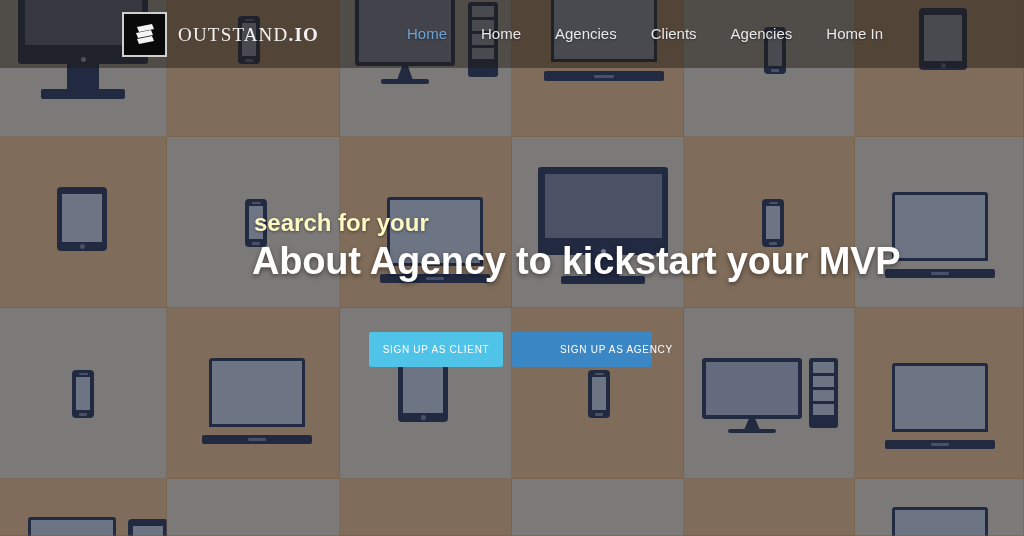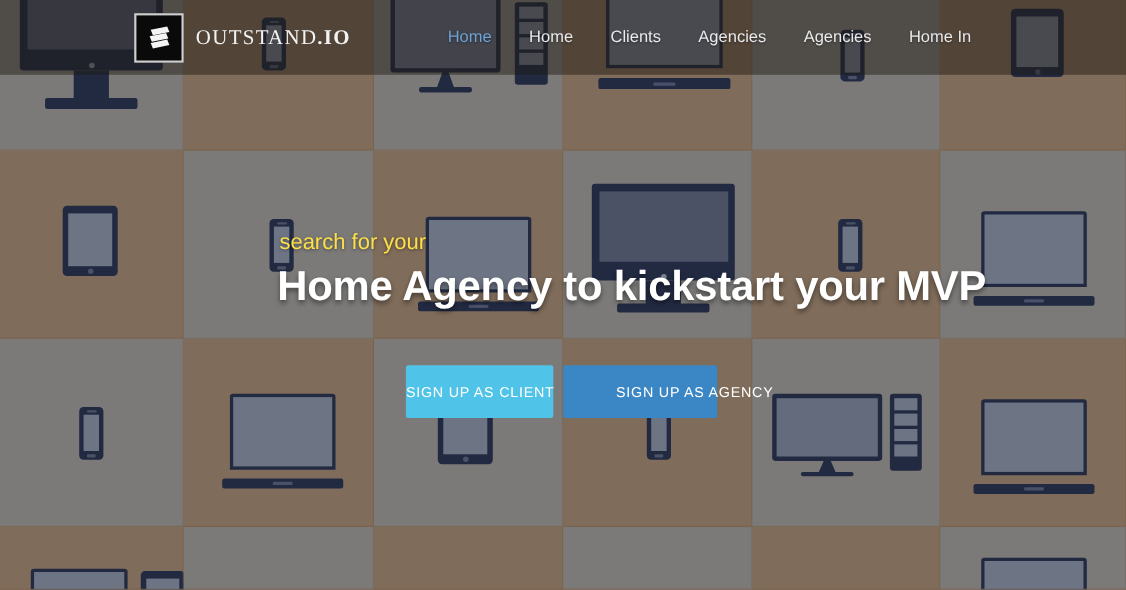--- a/index.html
+++ b/index.html
@@ -166,46 +166,46 @@
   }
   #navlinks a.active { color: #6fa3d6; }
 
   
   #hero {
     position: absolute; left: 0; top: 0; width: 1024px; height: 536px;
     z-index: 20; pointer-events: none;
   }
   #kicker {
     position: absolute; left: 254px; top: 209px;
-    color: #fde047;
-    font-size: 20px; font-weight: normal;
+    color: #fef9c3;
+    font-size: 24px; font-weight: bold;
     text-shadow: 0 1px 3px rgba(0,0,0,0.45);
   }
   #headline {
     position: absolute; left: 252px; top: 240px;
     color: #ffffff;
     font-size: 38px; font-weight: bold;
     letter-spacing: -0.2px;
     text-shadow: 0 2px 5px rgba(0,0,0,0.45);
     white-space: nowrap;
   }
   #cta {
     position: absolute; left: 369px; top: 332px;
     display: flex; gap: 9px;
     pointer-events: auto;
   }
   .cta-btn {
     border: none;
     color: #ffffff;
     font-family: "Liberation Sans", sans-serif;
-    font-size: 13px;
+    font-size: 10px;
     letter-spacing: 0.7px;
     border-radius: 2px;
     cursor: pointer;
-    height: 48px;
+    height: 35px;
     white-space: nowrap;
   }
   #btn-client { background: #4fc3e8; width: 134px; }
   #btn-agency { background: #3b86c4; width: 140px; padding-left: 48px; }
 </style>
 </head>
 <body>
 
 <div id="page">
 
@@ -406,30 +406,30 @@
             <path d="M5 18 L20 15 L22 20 L7 23 Z"></path>
           </g>
         </svg>
       </div>
       <div id="logo-text"><span>OUTSTAND</span><span class="io">.IO</span></div>
     </div>
 
     <nav id="navlinks">
       <a href="#" class="active">Home</a>
       <a href="#">Home</a>
+      <a href="#">Agencies</a>
       <a href="#">Clients</a>
-      <a href="#">Agencies</a>
       <a href="#">Agencies</a>
       <a href="#">Home In</a>
     </nav>
 
   </div>
 
   <div id="hero">
     <div id="kicker">search for your</div>
-    <h1 id="headline">Home Agency to kickstart your MVP</h1>
+    <h1 id="headline">About Agency to kickstart your MVP</h1>
     <div id="cta">
       <button id="btn-client" class="cta-btn">SIGN UP AS CLIENT</button>
       <button id="btn-agency" class="cta-btn">SIGN UP AS AGENCY</button>
     </div>
   </div>
 
 </div>
 
 </body></html>

